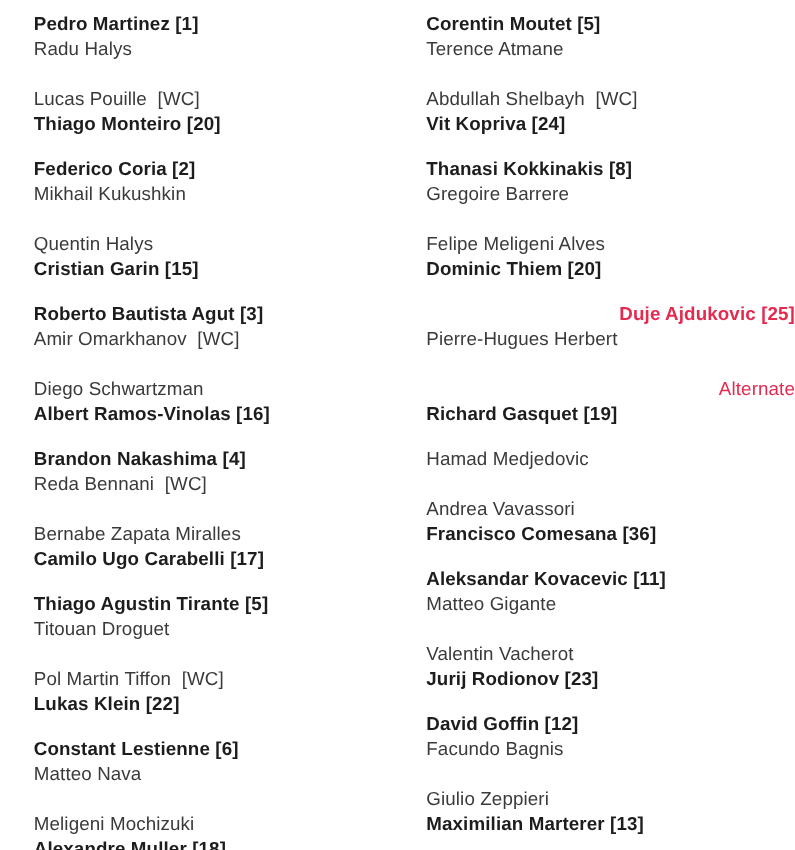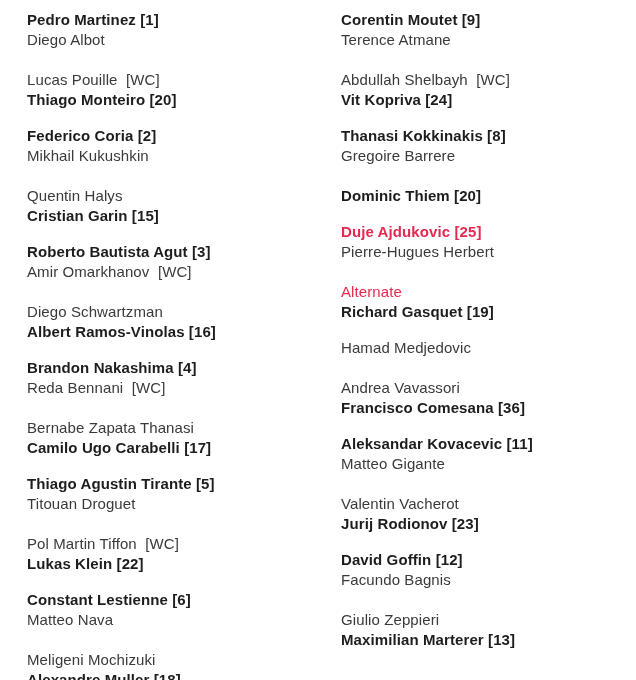--- a/index.html
+++ b/index.html
@@ -27,31 +27,32 @@
     color: var(--regular-text, #3a3a3a);
     white-space: pre-wrap;
     letter-spacing: 0.1px;
   }
   .player.bold {
     font-weight: 700;
     color: var(--bold-text, #1d1d1d);
   }
   .player.red {
     color: var(--red-text, #e52a50);
+    text-align: right;
   }
 </style>
 </head>
 <body style="background: rgb(255, 255, 255);">
 
 <div class="draw">
   <div class="col">
       <div class="section">
         <div class="match">
           <div class="player bold">Pedro Martinez [1]</div>
-          <div class="player">Diego Albot</div>
+          <div class="player">Radu Halys</div>
         </div>
         <div class="match">
           <div class="player">Lucas Pouille  [WC]</div>
           <div class="player bold">Thiago Monteiro [20]</div>
         </div>
       </div>
       <div class="section">
         <div class="match">
           <div class="player bold">Federico Coria [2]</div>
           <div class="player">Mikhail Kukushkin</div>
@@ -70,21 +71,21 @@
           <div class="player">Diego Schwartzman</div>
           <div class="player bold">Albert Ramos-Vinolas [16]</div>
         </div>
       </div>
       <div class="section">
         <div class="match">
           <div class="player bold">Brandon Nakashima [4]</div>
           <div class="player">Reda Bennani  [WC]</div>
         </div>
         <div class="match">
-          <div class="player">Bernabe Zapata Thanasi</div>
+          <div class="player">Bernabe Zapata Miralles</div>
           <div class="player bold">Camilo Ugo Carabelli [17]</div>
         </div>
       </div>
       <div class="section">
         <div class="match">
           <div class="player bold">Thiago Agustin Tirante [5]</div>
           <div class="player">Titouan Droguet</div>
         </div>
         <div class="match">
           <div class="player">Pol Martin Tiffon  [WC]</div>
@@ -98,34 +99,35 @@
         </div>
         <div class="match">
           <div class="player">Meligeni Mochizuki</div>
           <div class="player bold">Alexandre Muller [18]</div>
         </div>
       </div>
     </div>
   <div class="col">
       <div class="section">
         <div class="match">
-          <div class="player bold">Corentin Moutet [9]</div>
+          <div class="player bold">Corentin Moutet [5]</div>
           <div class="player">Terence Atmane</div>
         </div>
         <div class="match">
           <div class="player">Abdullah Shelbayh  [WC]</div>
           <div class="player bold">Vit Kopriva [24]</div>
         </div>
       </div>
       <div class="section">
         <div class="match">
           <div class="player bold">Thanasi Kokkinakis [8]</div>
           <div class="player">Gregoire Barrere</div>
         </div>
         <div class="match">
+          <div class="player">Felipe Meligeni Alves</div>
           <div class="player bold">Dominic Thiem [20]</div>
         </div>
       </div>
       <div class="section">
         <div class="match">
           <div class="player bold red">Duje Ajdukovic [25]</div>
           <div class="player">Pierre-Hugues Herbert</div>
         </div>
         <div class="match">
           <div class="player red">Alternate</div>

